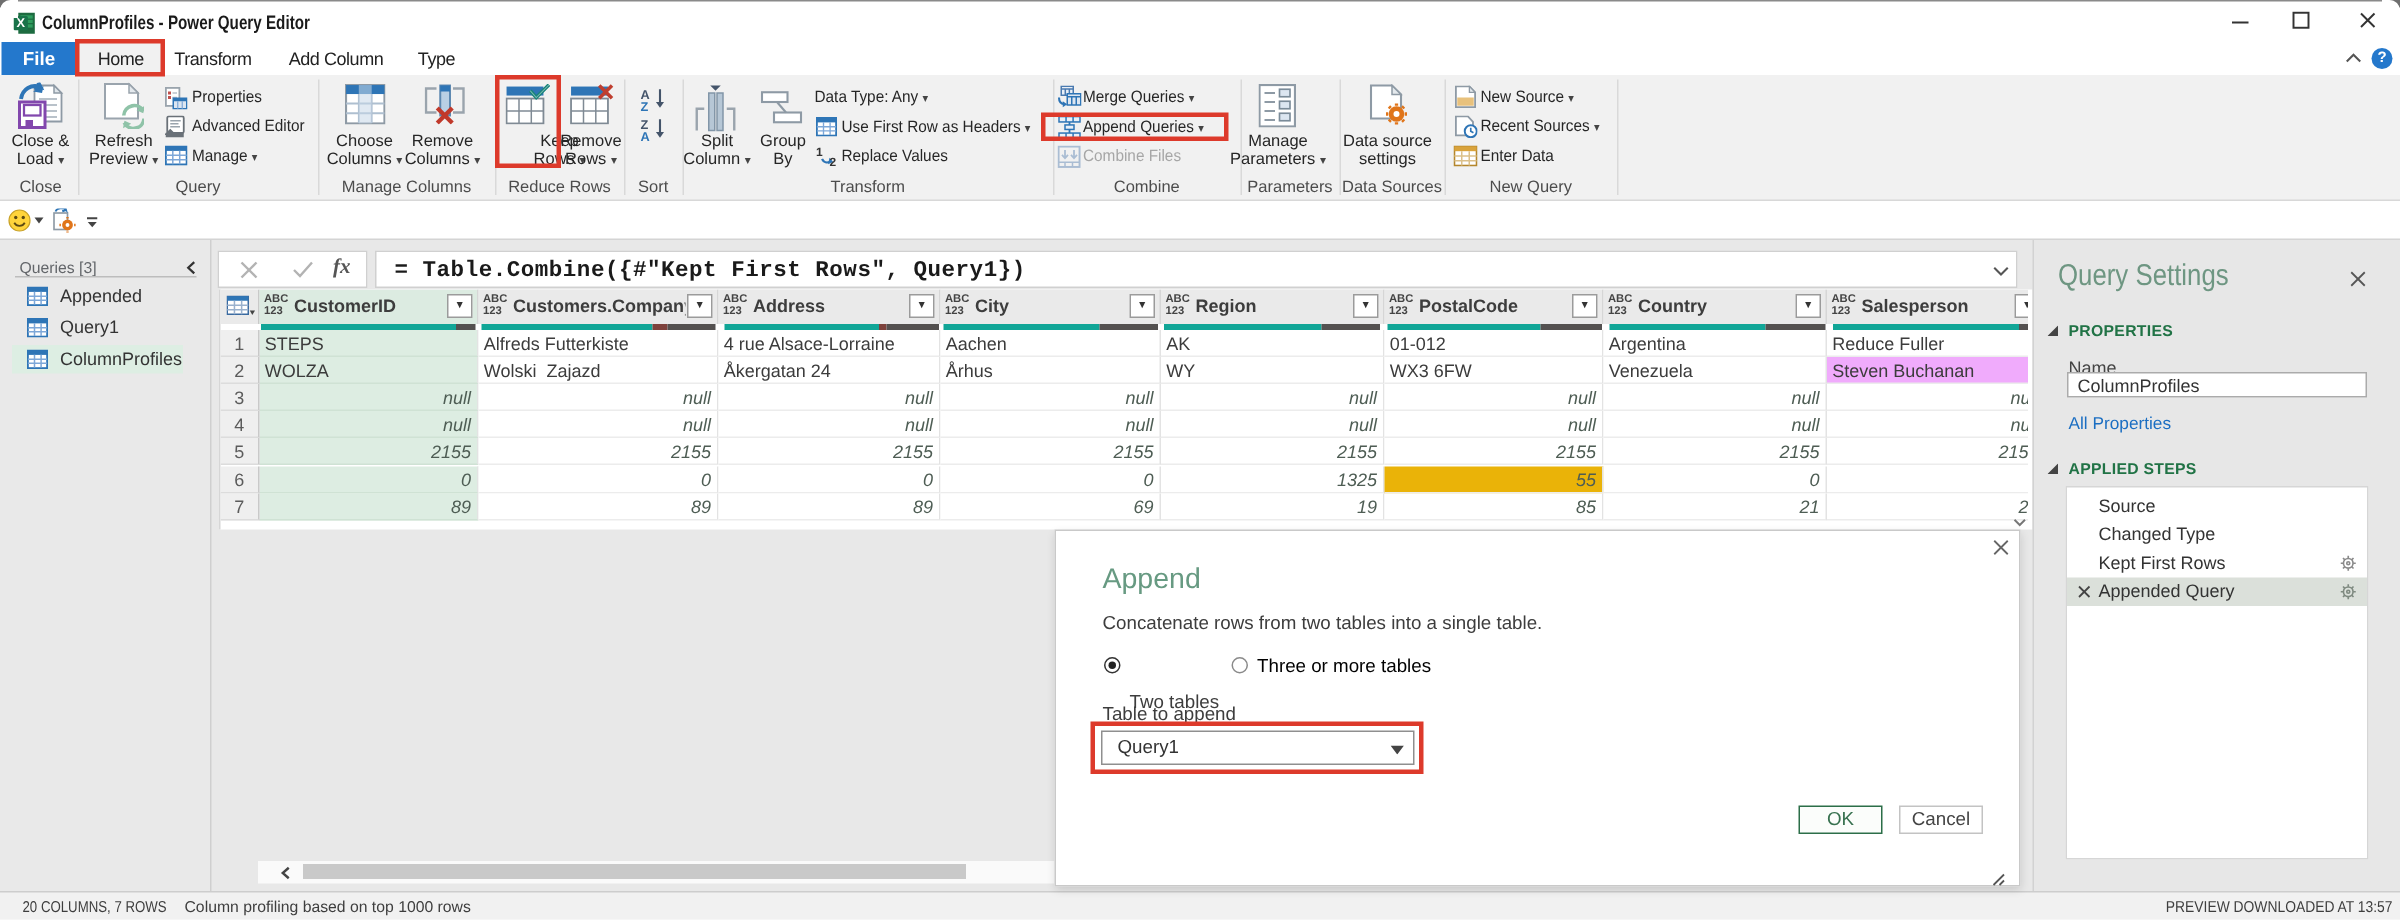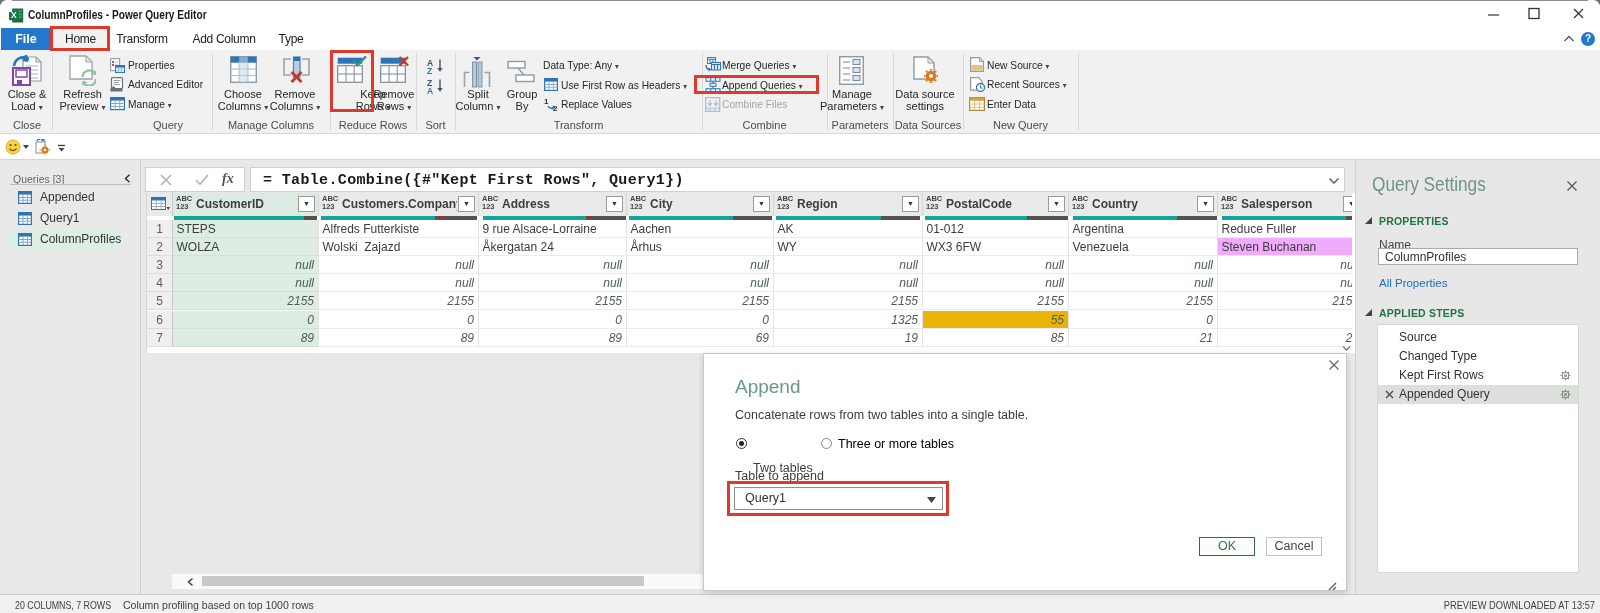--- a/index.html
+++ b/index.html
@@ -101,21 +101,21 @@
   <div class="rsep" style="left:330px;"></div>
   <div class="rsep" style="left:416px;"></div>
   <div class="rsep" style="left:455px;"></div>
   <div class="rsep" style="left:702px;"></div>
   <div class="rsep" style="left:827px;"></div>
   <div class="rsep" style="left:893px;"></div>
   <div class="rsep" style="left:963px;"></div>
   <div class="rsep" style="left:1078px;"></div>
 
   <div class="rgroup-label" style="left:2px;width:50px;">Close</div>
-  <div class="rgroup-label" style="left:52px;width:160px;margin-left:36px;">Query</div>
+  <div class="rgroup-label" style="left:52px;width:160px;">Query</div>
   <div class="rgroup-label" style="left:212px;width:118px;">Manage Columns</div>
   <div class="rgroup-label" style="left:330px;width:86px;">Reduce Rows</div>
   <div class="rgroup-label" style="left:416px;width:39px;">Sort</div>
   <div class="rgroup-label" style="left:455px;width:247px;">Transform</div>
   <div class="rgroup-label" style="left:702px;width:125px;">Combine</div>
   <div class="rgroup-label" style="left:827px;width:66px;">Parameters</div>
   <div class="rgroup-label" style="left:893px;width:70px;">Data Sources</div>
   <div class="rgroup-label" style="left:963px;width:115px;">New Query</div>
 
   <svg class="abs" style="left:12px;top:5px;" width="31" height="32" viewBox="0 0 31 32">
@@ -480,21 +480,21 @@
       </div>
       <div class="hcell" style="left:332px;width:148px;background:#eaeaea;">
         <div class="abc">ABC<br>123</div>
         <div class="hname">Address</div>
         <div class="fdrop" style="left:127px;">▼</div>
       </div>
       <div class="qseg" style="left:336px;top:23px;width:103px;background:#11a697;"></div>
       <div class="qseg" style="left:439px;top:23px;width:5px;background:#7e423c;"></div>
       <div class="qseg" style="left:444px;top:23px;width:35px;background:#545150;"></div>
       <div class="col" style="left:332px;width:148px;">
-        <div class="cell cl" style="top:0.0px;background:#fff;border-bottom-color:#ececec;border-right:1px solid #e3e3e3;">9 rue Alsace-Lorraine</div>
+        <div class="cell cl" style="top:0.0px;background:#fff;border-bottom-color:#ececec;border-right:1px solid #e3e3e3;">4 rue Alsace-Lorraine</div>
         <div class="cell cl" style="top:18.2px;background:#fff;border-bottom-color:#ececec;border-right:1px solid #e3e3e3;">Åkergatan 24</div>
         <div class="cell cr" style="top:36.4px;background:#fff;border-bottom-color:#ececec;border-right:1px solid #e3e3e3;">null</div>
         <div class="cell cr" style="top:54.6px;background:#fff;border-bottom-color:#ececec;border-right:1px solid #e3e3e3;">null</div>
         <div class="cell cr" style="top:72.8px;background:#fff;border-bottom-color:#ececec;border-right:1px solid #e3e3e3;">2155</div>
         <div class="cell cr" style="top:91.0px;background:#fff;border-bottom-color:#ececec;border-right:1px solid #e3e3e3;">0</div>
         <div class="cell cr" style="top:109.2px;background:#fff;border-bottom-color:#ececec;border-right:1px solid #e3e3e3;">89</div>
       </div>
       <div class="hcell" style="left:480px;width:147px;background:#eaeaea;">
         <div class="abc">ABC<br>123</div>
         <div class="hname">City</div>

